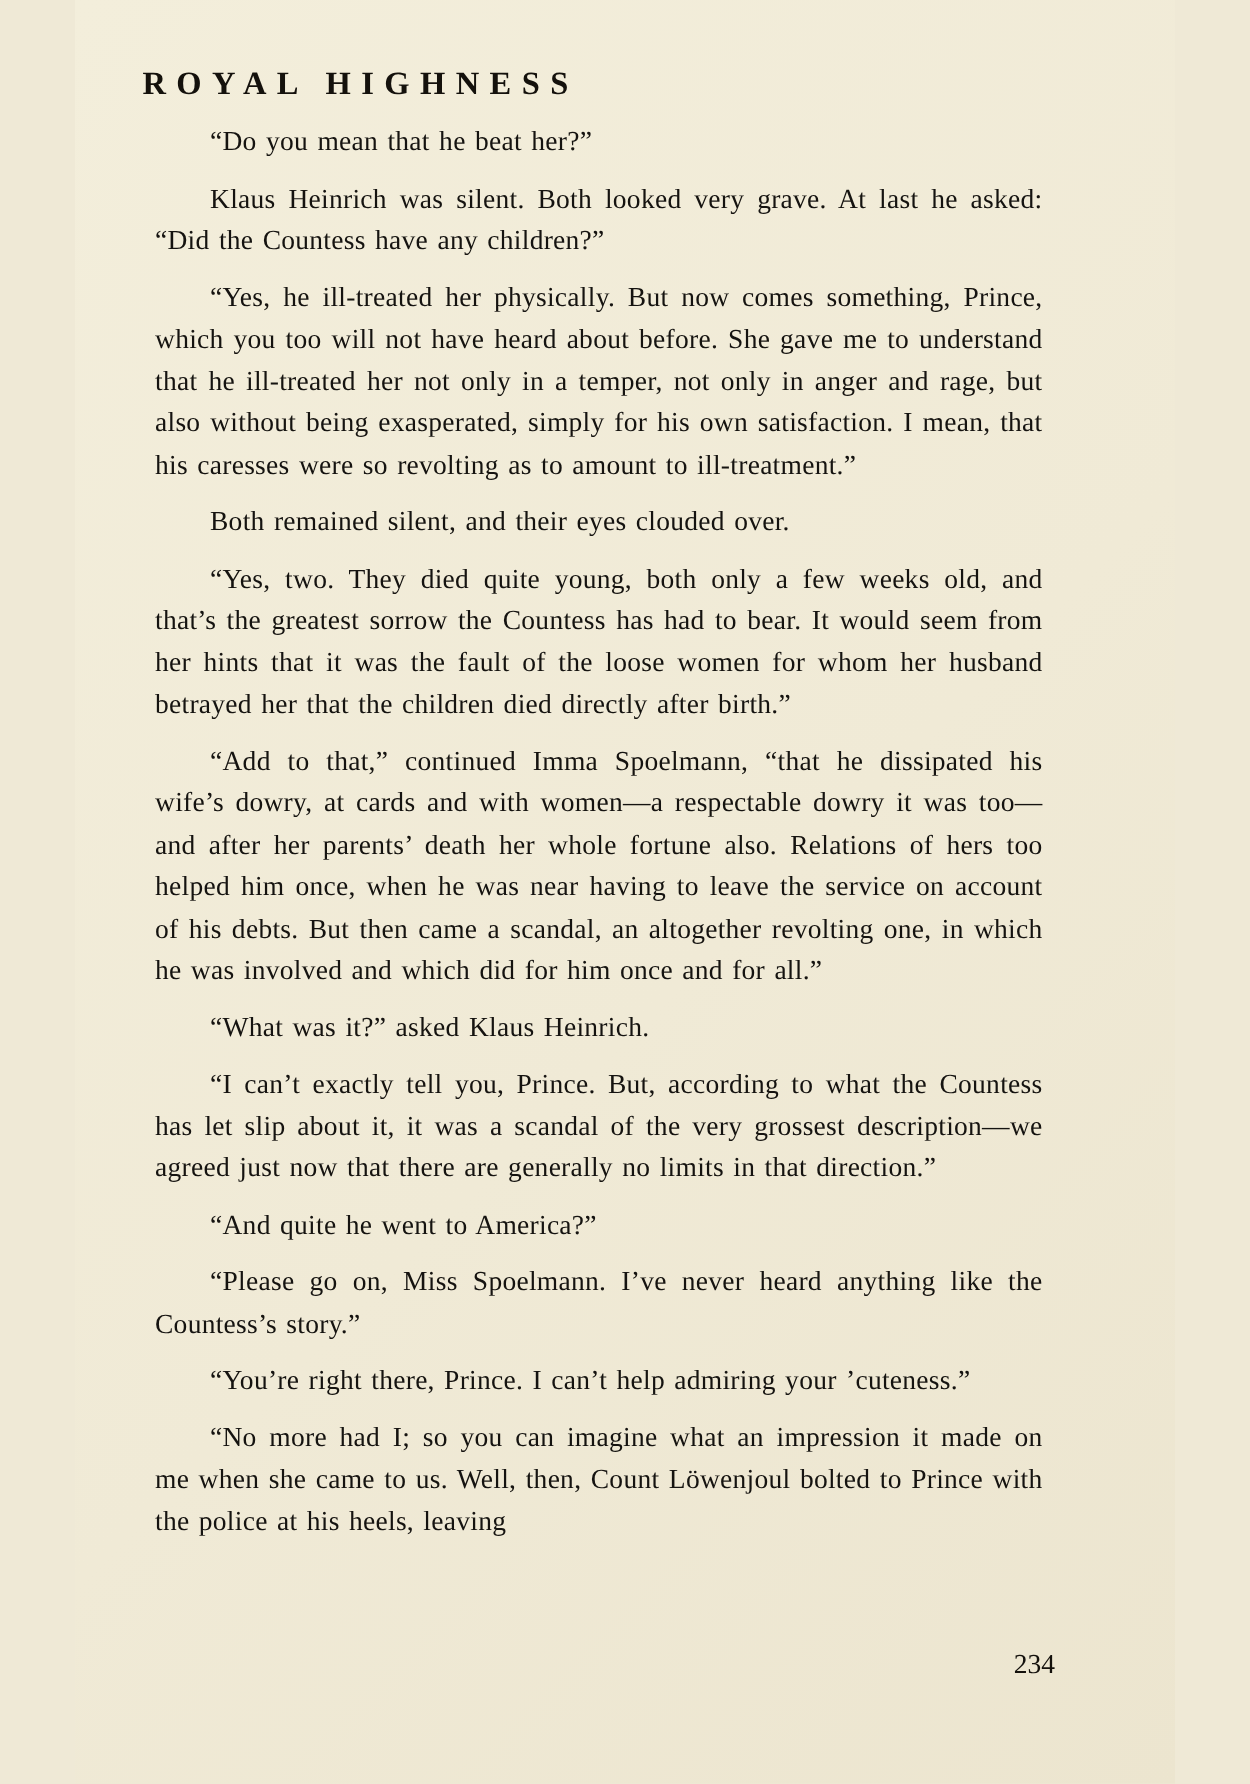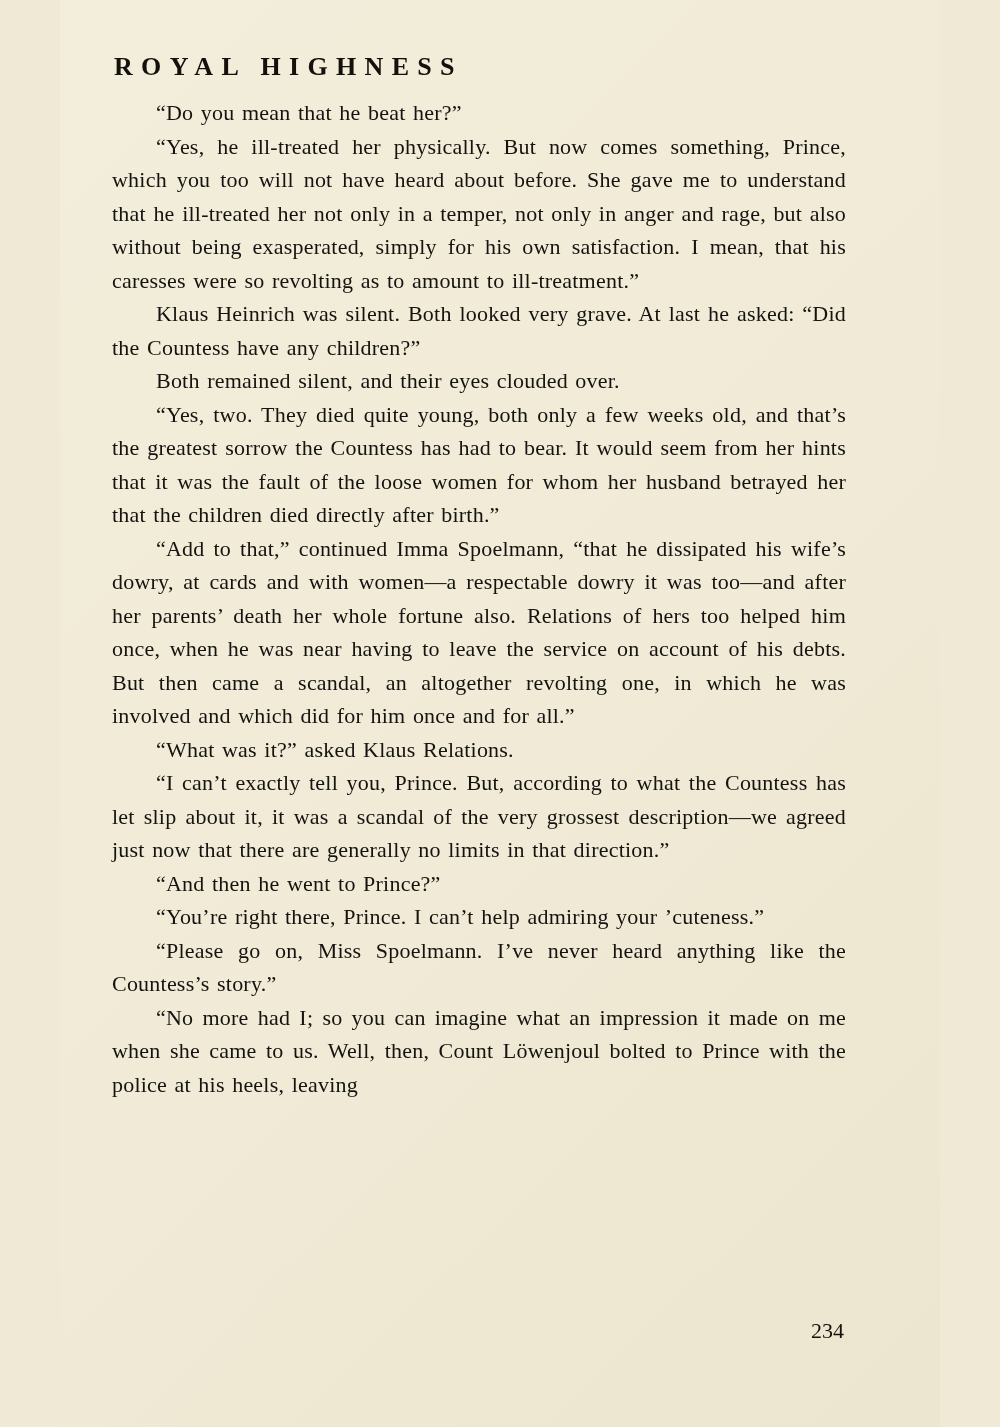--- a/index.html
+++ b/index.html
@@ -20,21 +20,21 @@
     overflow: hidden;
   }
   .running-header {
     font-size: 26px;
     font-weight: bold;
     letter-spacing: 0.32em;
     margin: 0 0 14px 2px;
     color: #14110c;
   }
   .body-text p {
-    margin: 0;
+    margin: 12px;
     font-size: 22px;
     line-height: 33.5px;
     text-align: justify;
     text-indent: 2em;
     font-weight: 500;
     letter-spacing: 0.01em;
     word-spacing: 0.08em;
   }
   .page-number {
     position: absolute;
@@ -46,27 +46,27 @@
   }
 </style>
 </head>
 <body>
 
 <div class="page">
   <h1 class="running-header">ROYAL HIGHNESS</h1>
 
   <div class="body-text">
     <p>“Do you mean that he beat her?”</p>
+    <p>Klaus Heinrich was silent.  Both looked very grave.  At last he asked:  “Did the Countess have any children?”</p>
     <p>“Yes, he ill-treated her physically.  But now comes something, Prince, which you too will not have heard about before. She gave me to understand that he ill-treated her not only in a temper, not only in anger and rage, but also without being exasperated, simply for his own satisfaction.  I mean, that his caresses were so revolting as to amount to ill-treatment.”</p>
-    <p>Klaus Heinrich was silent.  Both looked very grave.  At last he asked:  “Did the Countess have any children?”</p>
     <p>Both remained silent, and their eyes clouded over.</p>
     <p>“Yes, two.  They died quite young, both only a few weeks old, and that’s the greatest sorrow the Countess has had to bear. It would seem from her hints that it was the fault of the loose women for whom her husband betrayed her that the children died directly after birth.”</p>
     <p>“Add to that,” continued Imma Spoelmann, “that he dissipated his wife’s dowry, at cards and with women—a respectable dowry it was too—and after her parents’ death her whole fortune also.  Relations of hers too helped him once, when he was near having to leave the service on account of his debts. But then came a scandal, an altogether revolting one, in which he was involved and which did for him once and for all.”</p>
-    <p>“What was it?” asked Klaus Relations.</p>
+    <p>“What was it?” asked Klaus Heinrich.</p>
     <p>“I can’t exactly tell you, Prince.  But, according to what the Countess has let slip about it, it was a scandal of the very grossest description—we agreed just now that there are generally no limits in that direction.”</p>
-    <p>“And then he went to Prince?”</p>
+    <p>“And quite he went to America?”</p>
+    <p>“Please go on, Miss Spoelmann.  I’ve never heard anything like the Countess’s story.”</p>
     <p>“You’re right there, Prince.  I can’t help admiring your ’cuteness.”</p>
-    <p>“Please go on, Miss Spoelmann.  I’ve never heard anything like the Countess’s story.”</p>
     <p>“No more had I; so you can imagine what an impression it made on me when she came to us.  Well, then, Count Löwenjoul bolted to Prince with the police at his heels, leaving</p>
   </div>
 
   <div class="page-number">234</div>
 </div>
 
 </body></html>

